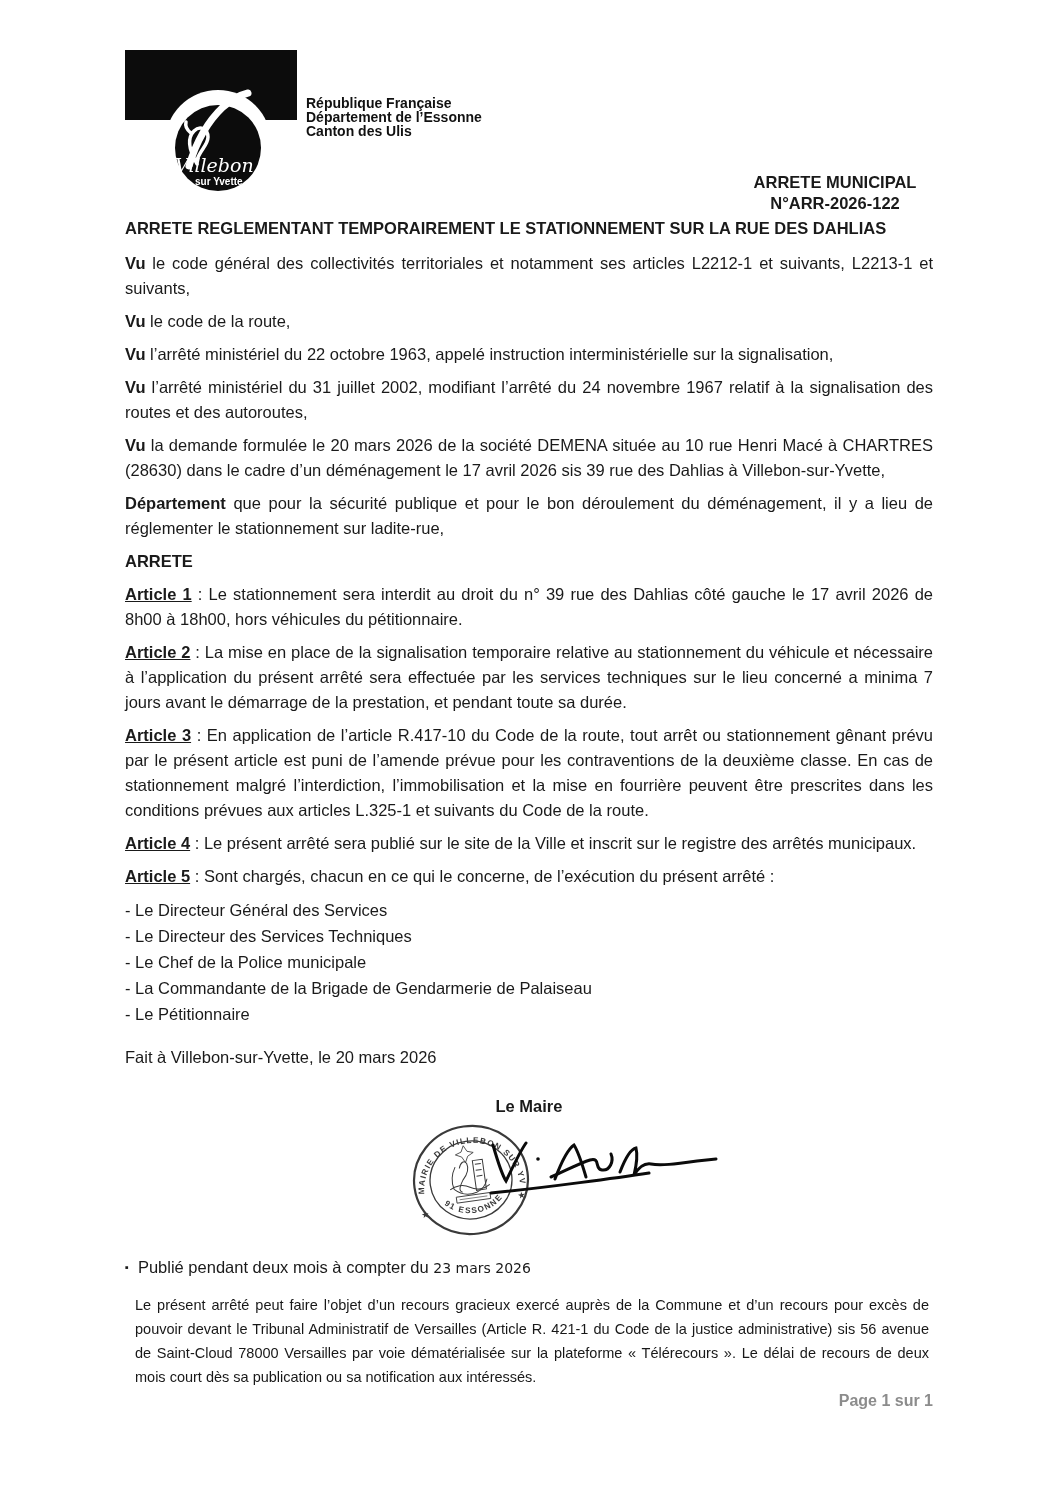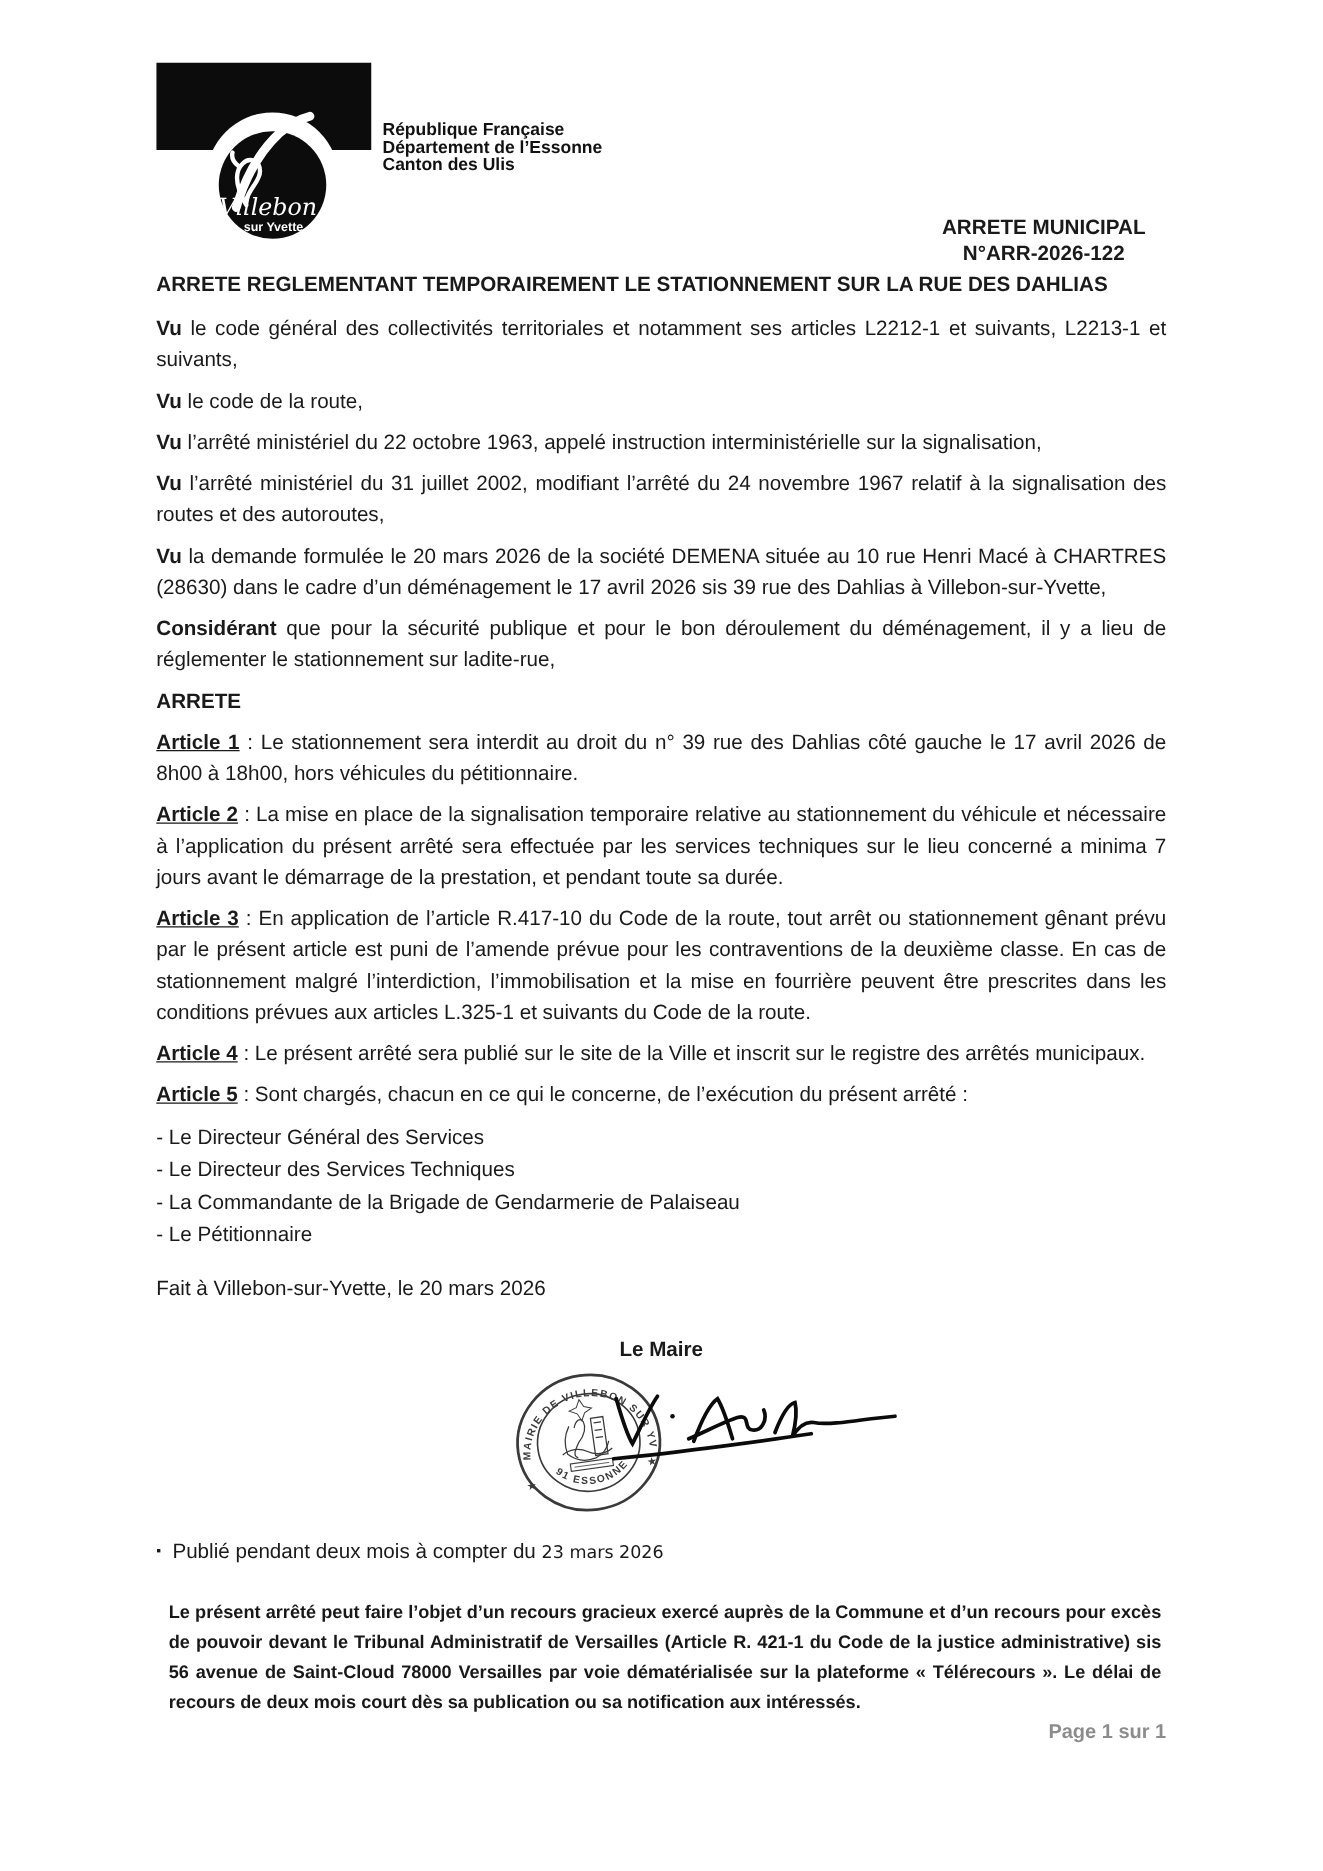--- a/index.html
+++ b/index.html
@@ -28,23 +28,23 @@
   .place-date { margin-top:18px; line-height:25px; }
   .role-line { text-align:center; font-weight:bold; margin-top:24px; line-height:25px; }
   .sig-block { position:relative; height:130px; }
   .seal-svg { position:absolute; left:280px; top:2px; }
   .sign-svg { position:absolute; left:358px; top:8px; }
   .sig-name { position:absolute; left:0; right:0; top:88px; text-align:center; font-weight:bold; font-size:17px; }
   .pub-line { margin-top:6px; line-height:25px; }
   .bullet { font-size:11px; vertical-align:2px; margin-right:9px; }
   .pub-date { font-family:"DejaVu Sans",sans-serif; font-size:14px; }
   .legal-footer {
-    margin-top:23px; padding:0 4px 0 10px;
+    margin-top:12px; padding:0 4px 0 10px;
     text-align:justify;
-    font-size:14.5px; font-weight:700; line-height:24px; color:#181818;
+    font-size:14.5px; font-weight:400; line-height:24px; color:#181818;
   }
   .page-indicator { text-align:right; font-size:16px; font-weight:600; color:#8c8c8c; margin-top:3px; }
 </style>
 </head>
 <body>
 
 <div class="page">
   <div class="content">
 
     <div class="header-zone">
@@ -69,33 +69,34 @@
       <div>N°ARR-2026-122</div>
     </div>
 
     <div class="subject">ARRETE REGLEMENTANT TEMPORAIREMENT LE STATIONNEMENT SUR LA RUE DES DAHLIAS</div>
 
     <p class="body"><span class="lead">Vu</span><span> le code général des collectivités territoriales et notamment ses articles L2212-1 et suivants, L2213-1 et suivants,</span></p>
     <p class="body"><span class="lead">Vu</span><span> le code de la route,</span></p>
     <p class="body"><span class="lead">Vu</span><span> l’arrêté ministériel du 22 octobre 1963, appelé instruction interministérielle sur la signalisation,</span></p>
     <p class="body"><span class="lead">Vu</span><span> l’arrêté ministériel du 31 juillet 2002, modifiant l’arrêté du 24 novembre 1967 relatif à la signalisation des routes et des autoroutes,</span></p>
     <p class="body"><span class="lead">Vu</span><span> la demande formulée le 20 mars 2026 de la société DEMENA située au 10 rue Henri Macé à CHARTRES (28630) dans le cadre d’un déménagement le 17 avril 2026 sis 39 rue des Dahlias à Villebon-sur-Yvette,</span></p>
-    <p class="body"><span class="lead">Considérant</span><span> que pour la sécurité publique et pour le bon déroulement du déménagement, il y a lieu de réglementer le stationnement sur ladite-rue,</span></p>
+    <p class="body"><span class="lead">Département</span><span> que pour la sécurité publique et pour le bon déroulement du déménagement, il y a lieu de réglementer le stationnement sur ladite-rue,</span></p>
 
     <p class="order-heading">ARRETE</p>
 
     <p class="body"><span class="art-label">Article 1</span><span> : Le stationnement sera interdit au droit du n° 39 rue des Dahlias côté gauche le 17 avril 2026 de 8h00 à 18h00, hors véhicules du pétitionnaire.</span></p>
     <p class="body"><span class="art-label">Article 2</span><span> : La mise en place de la signalisation temporaire relative au stationnement du véhicule et nécessaire à l’application du présent arrêté sera effectuée par les services techniques sur le lieu concerné a minima 7 jours avant le démarrage de la prestation, et pendant toute sa durée.</span></p>
     <p class="body"><span class="art-label">Article 3</span><span> : En application de l’article R.417-10 du Code de la route, tout arrêt ou stationnement gênant prévu par le présent article est puni de l’amende prévue pour les contraventions de la deuxième classe. En cas de stationnement malgré l’interdiction, l’immobilisation et la mise en fourrière peuvent être prescrites dans les conditions prévues aux articles L.325-1 et suivants du Code de la route.</span></p>
     <p class="body"><span class="art-label">Article 4</span><span> : Le présent arrêté sera publié sur le site de la Ville et inscrit sur le registre des arrêtés municipaux.</span></p>
     <p class="body"><span class="art-label">Article 5</span><span> : Sont chargés, chacun en ce qui le concerne, de l’exécution du présent arrêté :</span></p>
 
     <div class="officials">
       <div>- Le Directeur Général des Services</div>
       <div>- Le Directeur des Services Techniques</div>
+      <div>- Le Chef de la Police municipale</div>
       <div>- La Commandante de la Brigade de Gendarmerie de Palaiseau</div>
       <div>- Le Pétitionnaire</div>
     </div>
 
     <div class="place-date">Fait à Villebon-sur-Yvette, le 20 mars 2026</div>
 
     <div class="role-line">Le Maire</div>
 
     <div class="sig-block">
       <svg class="seal-svg" width="132" height="120" viewBox="0 0 132 120">

